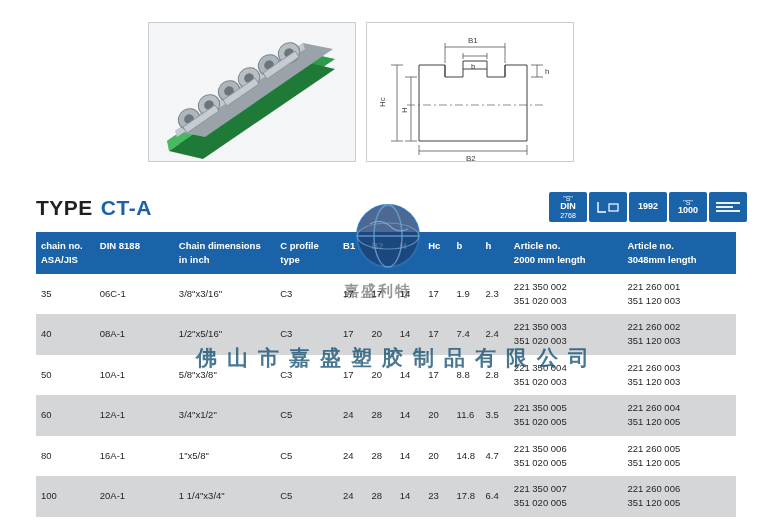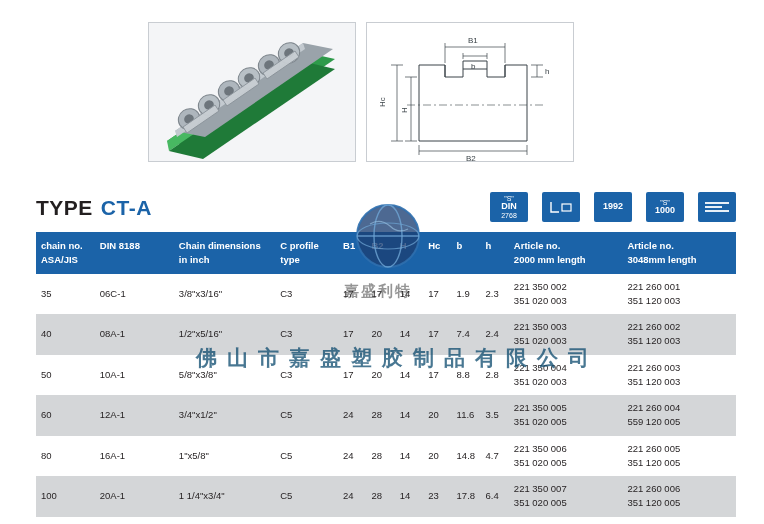--- a/index.html
+++ b/index.html
@@ -52,22 +52,22 @@
     letter-spacing: .5px;
   }
   .type-code {
     font-size: 21px; font-weight: bold; color: #1b63a8;
     margin-left: 8px; letter-spacing: .5px;
   }
 
   
   .badges {
     position: absolute;
-    right: 28px; top: 192px;
-    display: flex; gap: 14px; margin-left: 9px;
+    right: 17px; top: 192px;
+    display: flex; gap: 2px; margin-left: 9px;
   }
   .badge {
     width: 38px; height: 30px;
     background: #1b63a8;
     color: #ffffff;
     border-radius: 2px;
     display: flex; flex-direction: column;
     align-items: center; justify-content: center;
     font-size: 8px; line-height: 1.05;
     text-align: center;
@@ -351,21 +351,21 @@
         <td>C5</td>
         <td>24</td>
         <td>28</td>
         <td>14</td>
         <td>20</td>
         <td>11.6</td>
         <td>3.5</td>
         <td>221 350 005
 351 020 005</td>
         <td>221 260 004
-559 120 005</td>
+351 120 005</td>
       </tr>
       <tr class="odd">
         <td>80</td>
         <td>16A-1</td>
         <td>1"x5/8"</td>
         <td>C5</td>
         <td>24</td>
         <td>28</td>
         <td>14</td>
         <td>20</td>

